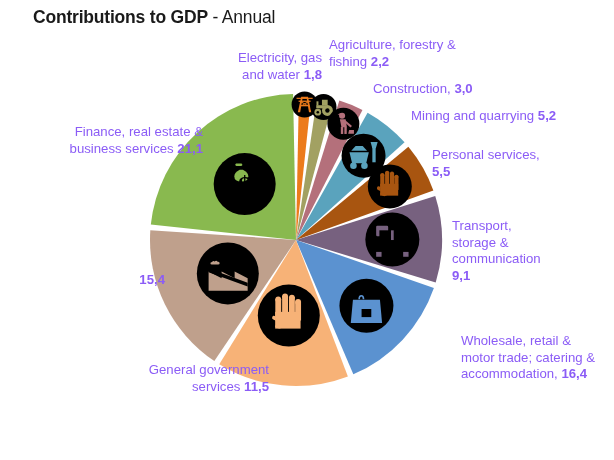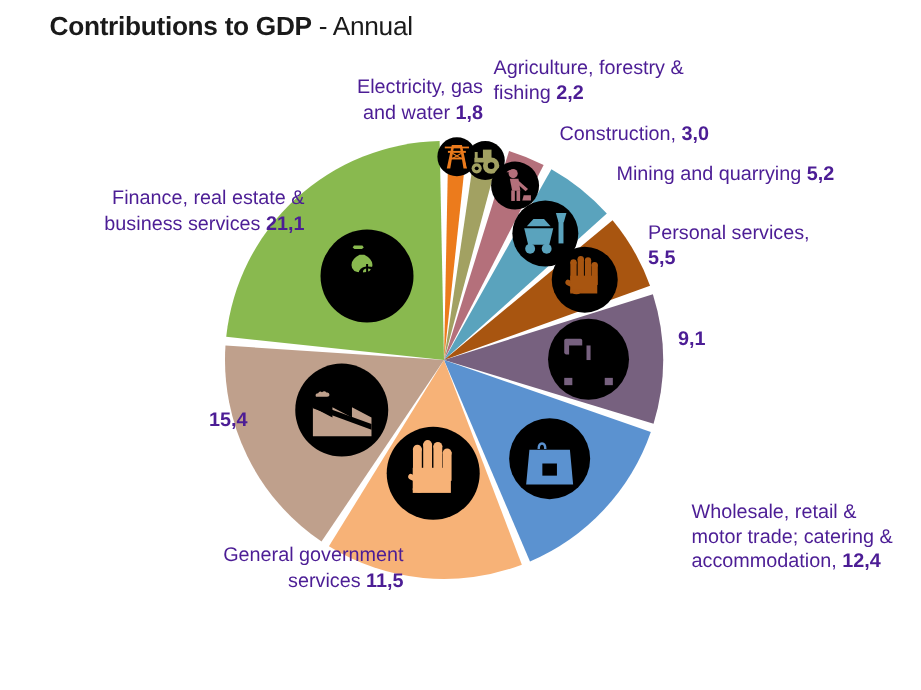--- a/index.html
+++ b/index.html
@@ -36,21 +36,21 @@
     width: 614px; height: 460px;
     pointer-events: none;
   }
   #pie-svg { display: block; }
 
   
   .lbl {
     position: absolute;
     font-size: 13.2px;
     line-height: 16.5px;
-    color: #4c1d95;
+    color: #8b5cf6;
     white-space: pre-line;
   }
   .lbl b { font-weight: bold; }
   .lbl.r { text-align: right; }
   .lbl.l { text-align: left; }
 
   #lbl-electricity { left: 172px; top: 50px; width: 150px; }
   #lbl-agriculture { left: 329px; top: 37px; width: 180px; text-align: left; }
   #lbl-construction{ left: 373px; top: 81px; width: 190px; text-align: left; }
   #lbl-mining      { left: 411px; top: 108px; width: 200px; text-align: left; }
@@ -187,25 +187,28 @@
 <div class="lbl l" id="lbl-agriculture"><span>Agriculture, forestry &amp;
 fishing </span><b>2,2</b></div>
 
 <div class="lbl l" id="lbl-construction"><span>Construction, </span><b>3,0</b></div>
 
 <div class="lbl l" id="lbl-mining"><span>Mining and quarrying </span><b>5,2</b></div>
 
 <div class="lbl l" id="lbl-personal"><span>Personal services,
 </span><b>5,5</b></div>
 
-<div class="lbl l" id="lbl-transport"><b>9,1</b></div>
+<div class="lbl l" id="lbl-transport"><span>Transport,
+storage &amp;
+communication
+</span><b>9,1</b></div>
 
 <div class="lbl l" id="lbl-wholesale"><span>Wholesale, retail &amp;
 motor trade; catering &amp;
-accommodation, </span><b>12,4</b></div>
+accommodation, </span><b>16,4</b></div>
 
 <div class="lbl r" id="lbl-government"><span>General government
 services </span><b>11,5</b></div>
 
 <div class="lbl r" id="lbl-manufacturing"><b>15,4</b></div>
 
 <div class="lbl r" id="lbl-finance"><span>Finance, real estate &amp;
 business services </span><b>21,1</b></div>
 
 </body></html>

